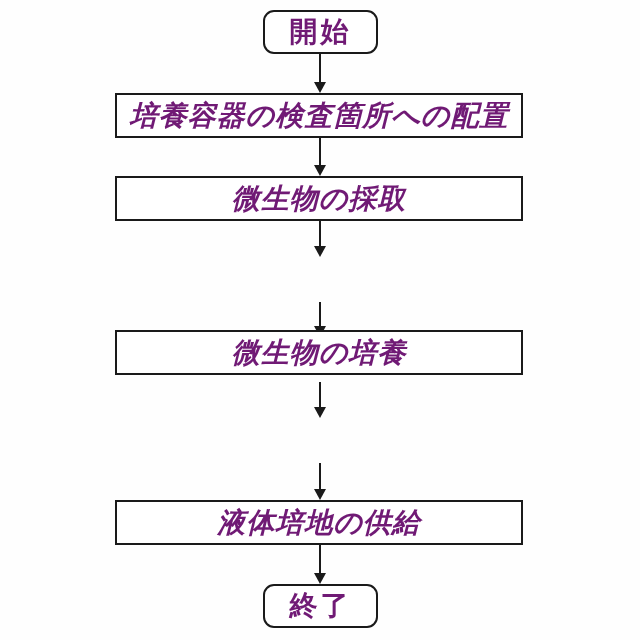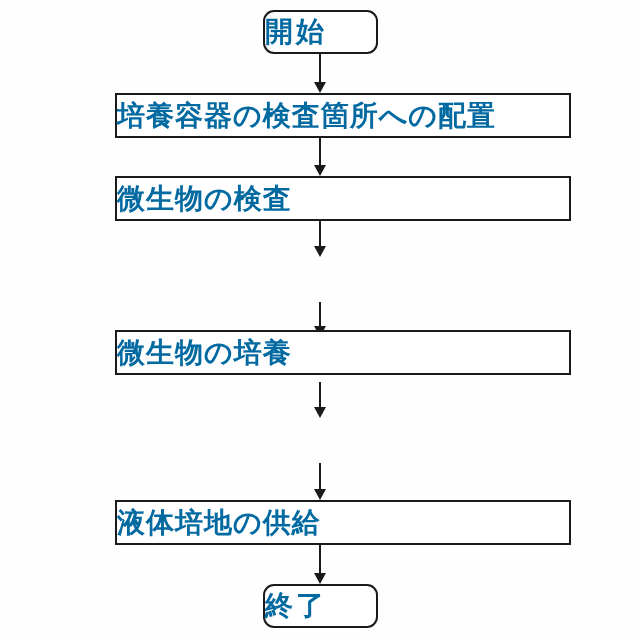--- a/index.html
+++ b/index.html
@@ -17,37 +17,39 @@
     background: #fefefe;
     overflow: hidden;
   }
   .node {
     position: absolute;
     box-sizing: border-box;
     background: #ffffff;
     border: 2.5px solid #1a1a1a;
     display: flex;
     align-items: center;
-    color: #0369a1;
+    justify-content: center;
+    color: #701a75;
     font-size: 28px;
     font-weight: 600;
     letter-spacing: 1px;
     white-space: nowrap;
   }
   .terminal {
     left: 263px;
     width: 115px;
     height: 44px;
     border-radius: 11px;
     letter-spacing: 3px;
   }
   .process {
     left: 115px;
-    width: 456px;
+    width: 408px;
     height: 45px;
+    font-style: italic;
   }
   .arrow {
     position: absolute;
     left: 308px;
     width: 24px;
     display: flex;
     flex-direction: column;
     align-items: center;
   }
   .arrow-line {
@@ -82,21 +84,21 @@
   <div class="node process" style="top:93px">
     <span class="label">培養容器の検査箇所への配置</span>
   </div>
 
   <div class="arrow" style="top:138px;height:38px">
     <div class="arrow-line"></div>
     <div class="arrow-head"></div>
   </div>
 
   <div class="node process" style="top:176px">
-    <span class="label">微生物の検査</span>
+    <span class="label">微生物の採取</span>
   </div>
 
   <div class="arrow" style="top:221px;height:36px">
     <div class="arrow-line"></div>
     <div class="arrow-head"></div>
   </div>
 
 
   <div class="arrow" style="top:302px;height:35px">
     <div class="arrow-line"></div>

